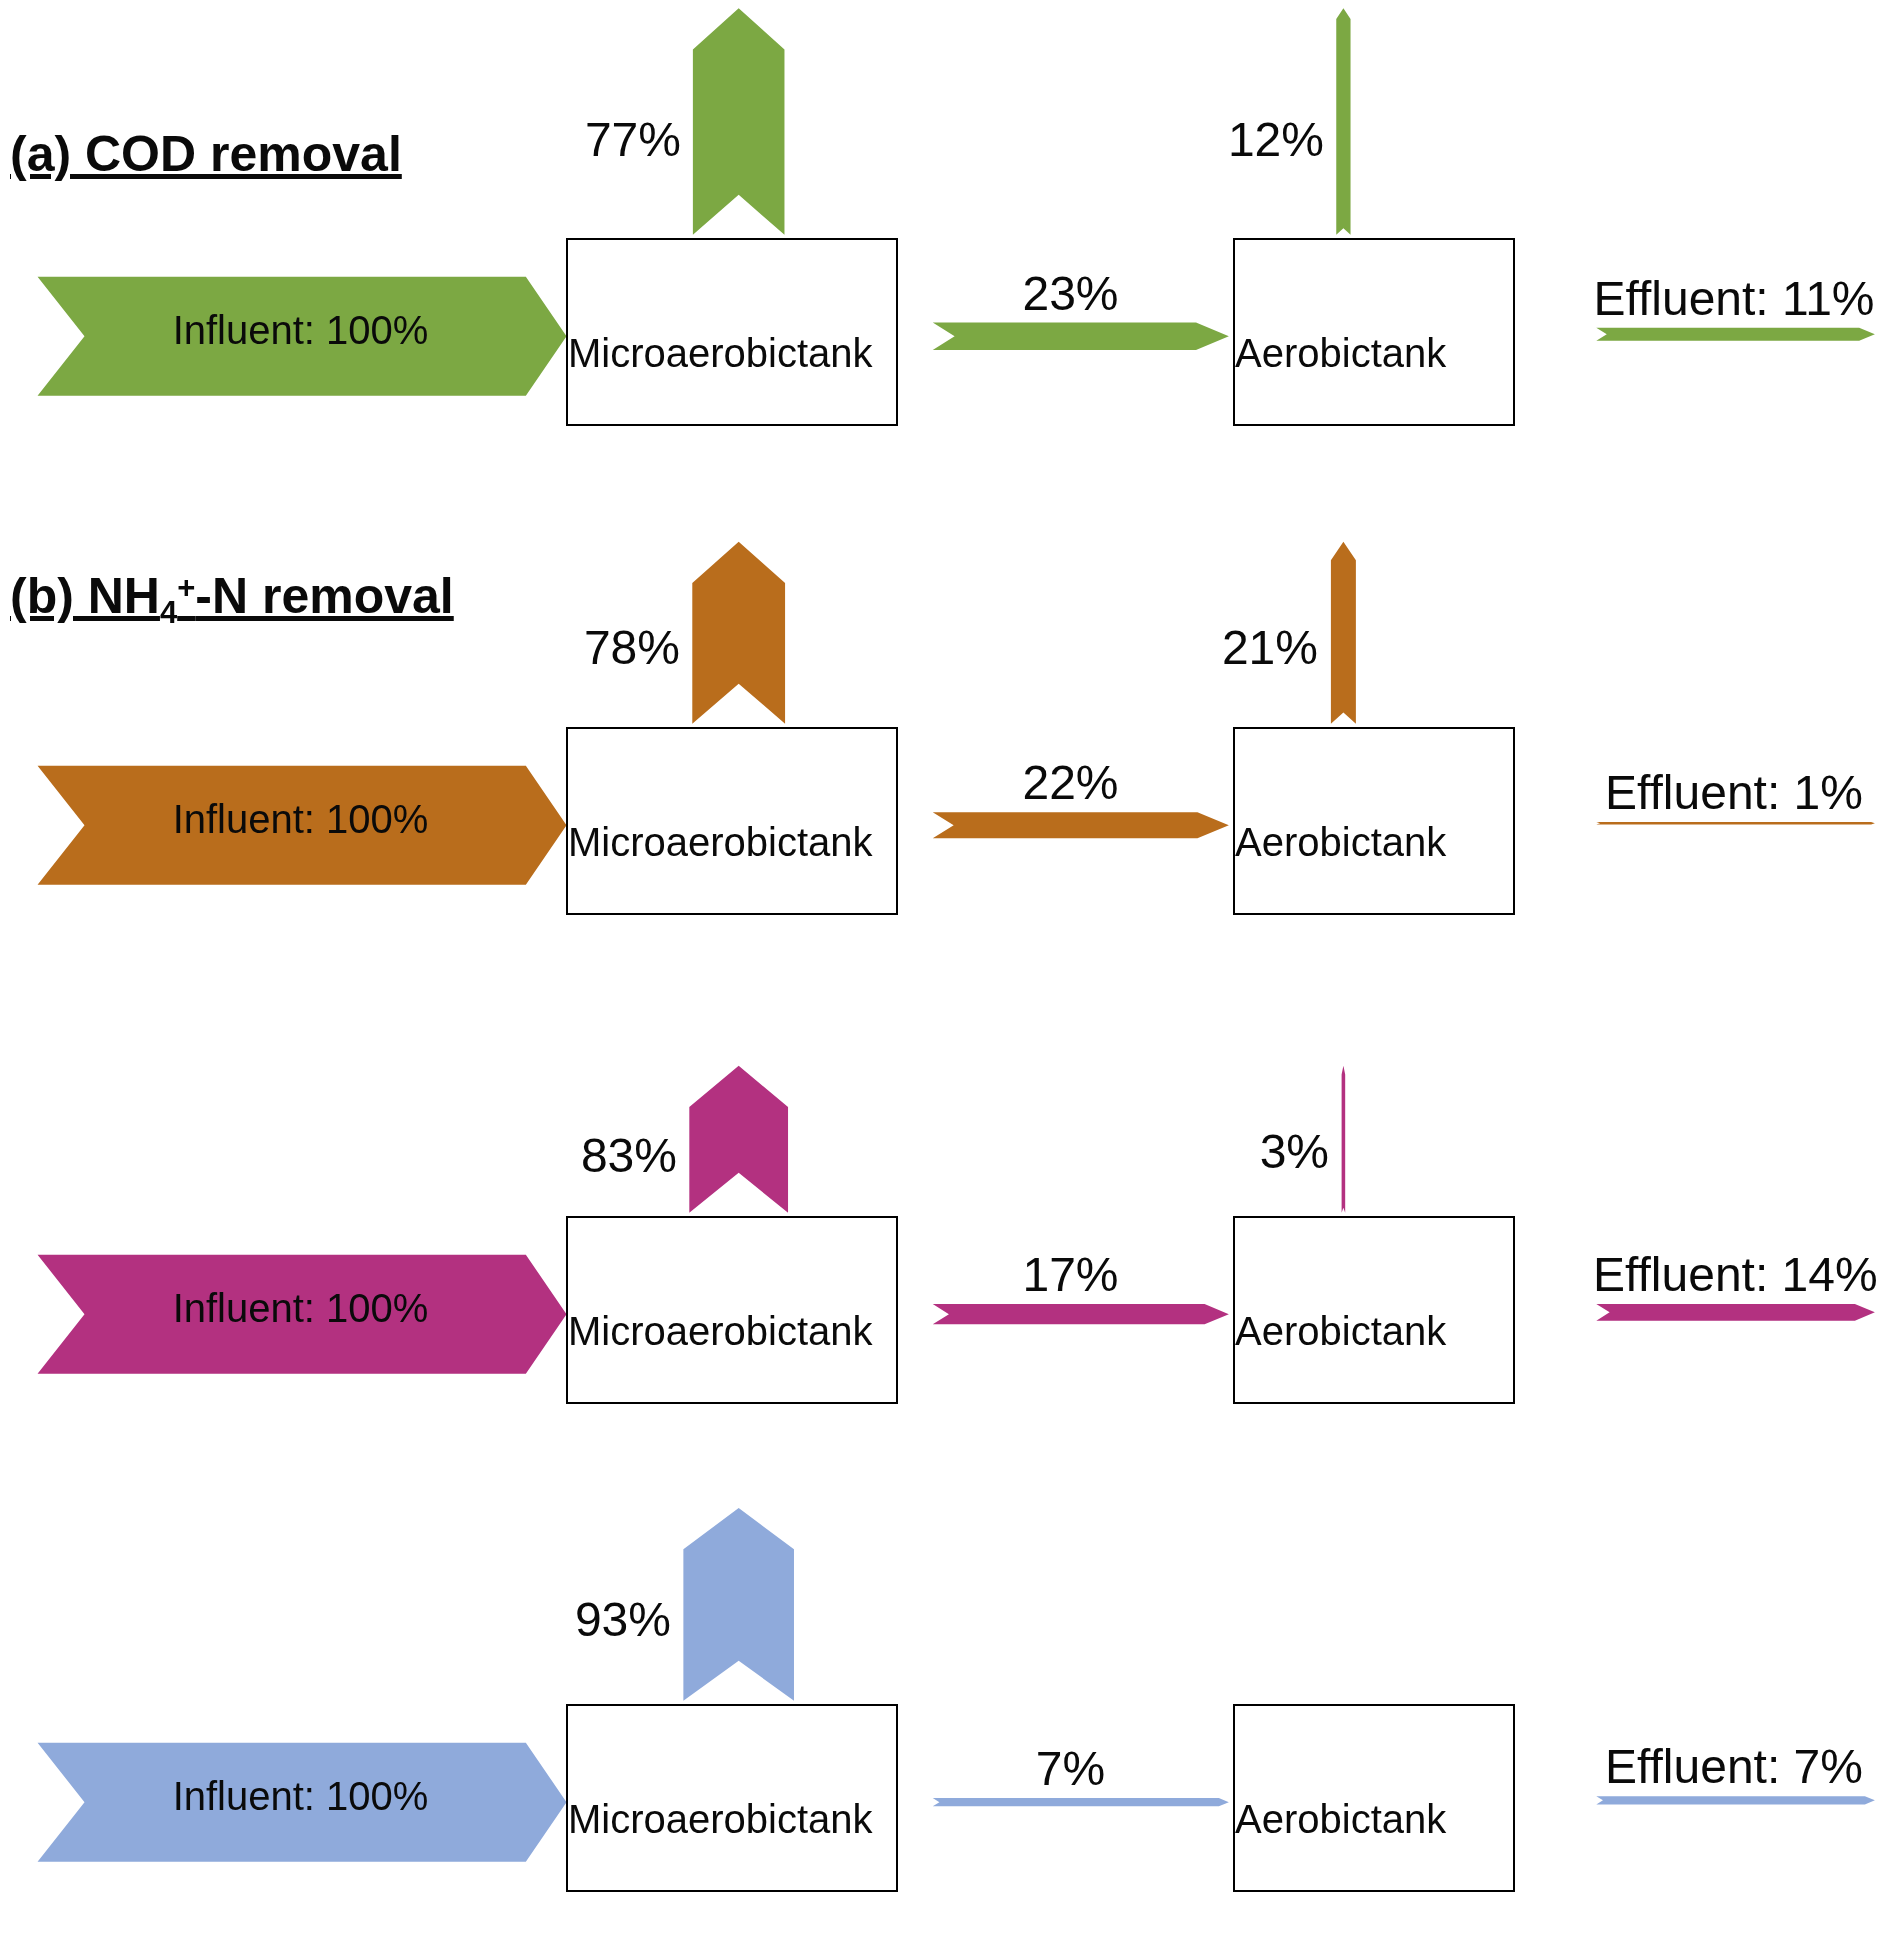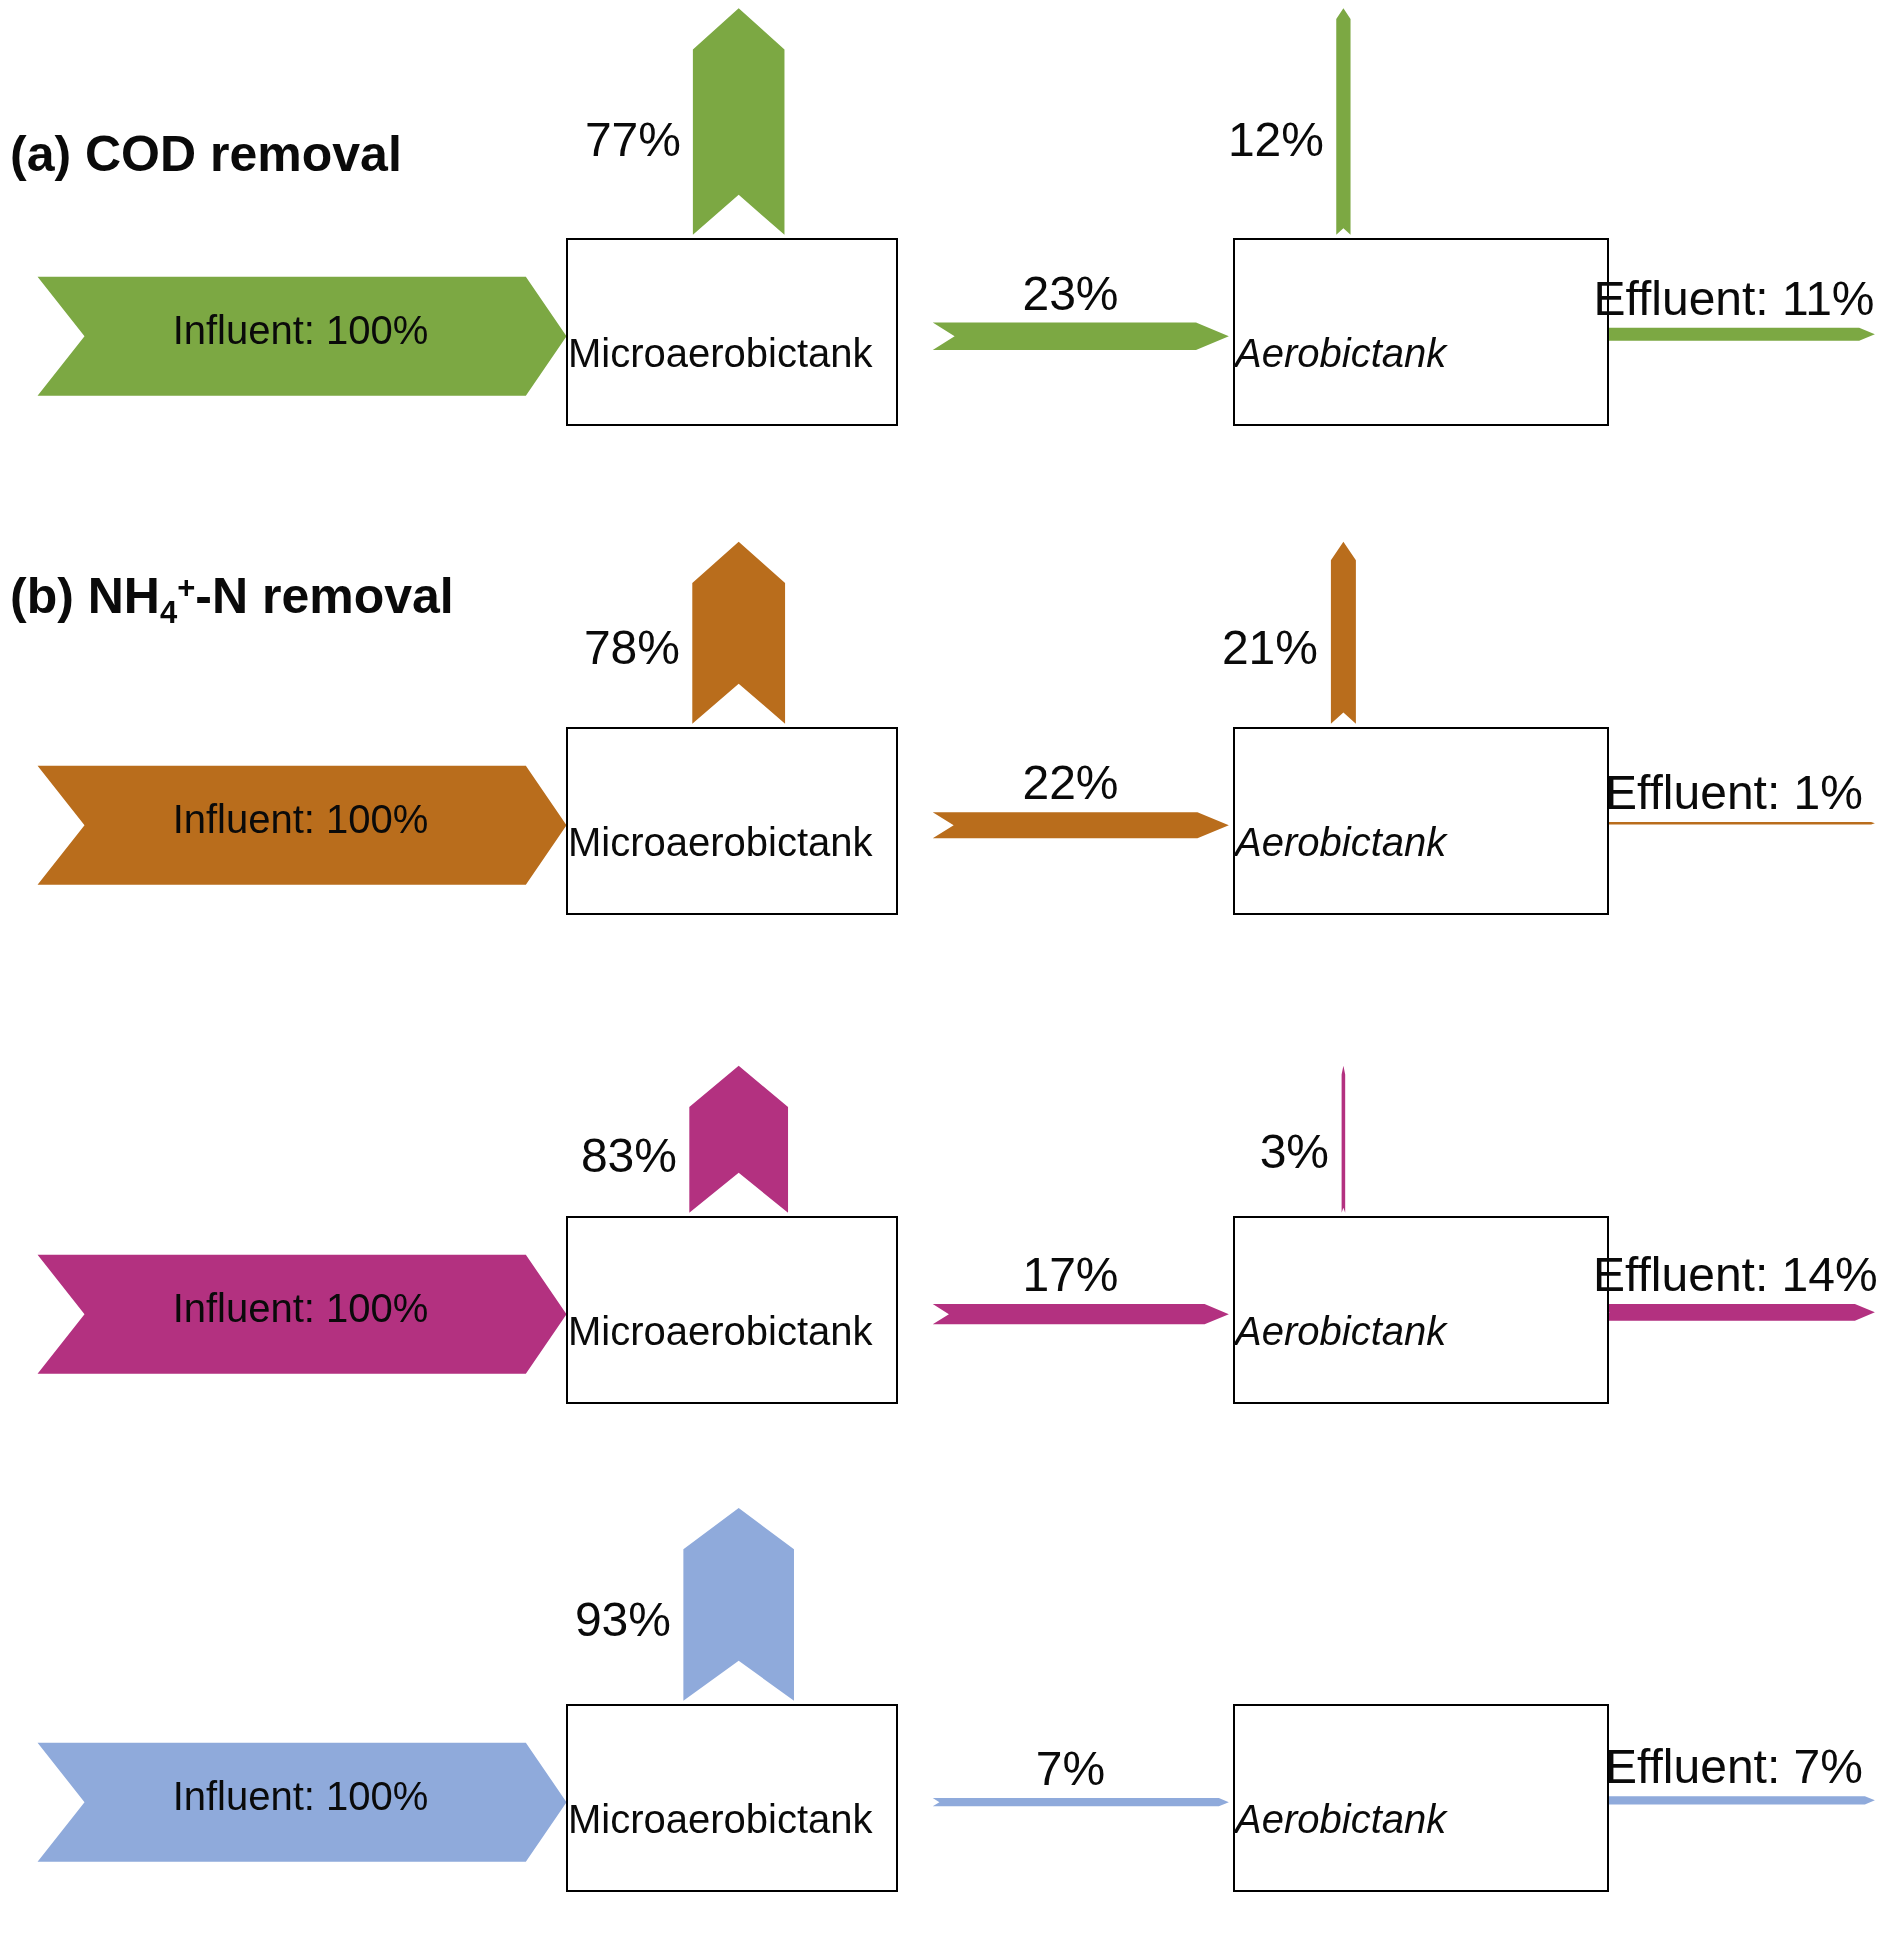--- a/index.html
+++ b/index.html
@@ -1,29 +1,29 @@
 <!DOCTYPE html>
 <html style="font-size:10px"><head>
 <meta charset="utf-8">
 <style>
   html,body{margin:0;padding:0;background:#ffffff;}
   body{width:1878px;height:1955px;position:relative;overflow:hidden;
        font-family:"Liberation Sans",sans-serif;color:#0a0a0a;}
   .panel{position:absolute;left:0;width:1878px;height:489px;}
   .title{position:absolute;left:10px;margin:0;font-size:50px;font-weight:bold;
-         white-space:nowrap;letter-spacing:0;}
+         white-space:nowrap;letter-spacing:0;text-decoration:underline;}
   .title sub{font-size:0.62em;vertical-align:-0.32em;}
   .title sup{font-size:0.62em;vertical-align:0.5em;}
   .arrows{position:absolute;left:0;top:0;}
   .tank{position:absolute;top:238px;height:188px;border:2.5px solid #000;
         box-sizing:border-box;background:#fff;display:flex;
         align-items:center;padding-top:43px;font-size:40px;line-height:69px;
         text-align:center;}
   .tank1{left:566px;width:332px;}
-  .tank2{left:1233px;width:376px;font-style:italic;}
+  .tank2{left:1233px;width:282px;}
   .flowlabel{position:absolute;font-size:48px;line-height:49px;white-space:nowrap;}
   .influent-label{position:absolute;left:69px;top:277px;width:463px;height:106px;
         display:flex;align-items:center;justify-content:center;font-size:40px;
         white-space:nowrap;}
   .r1,.r2{text-align:right;width:225px;}
   .transfer{left:933px;width:275px;text-align:center;}
   .effluent{left:1593px;width:282px;text-align:center;}
 </style>
 </head>
 <body>

